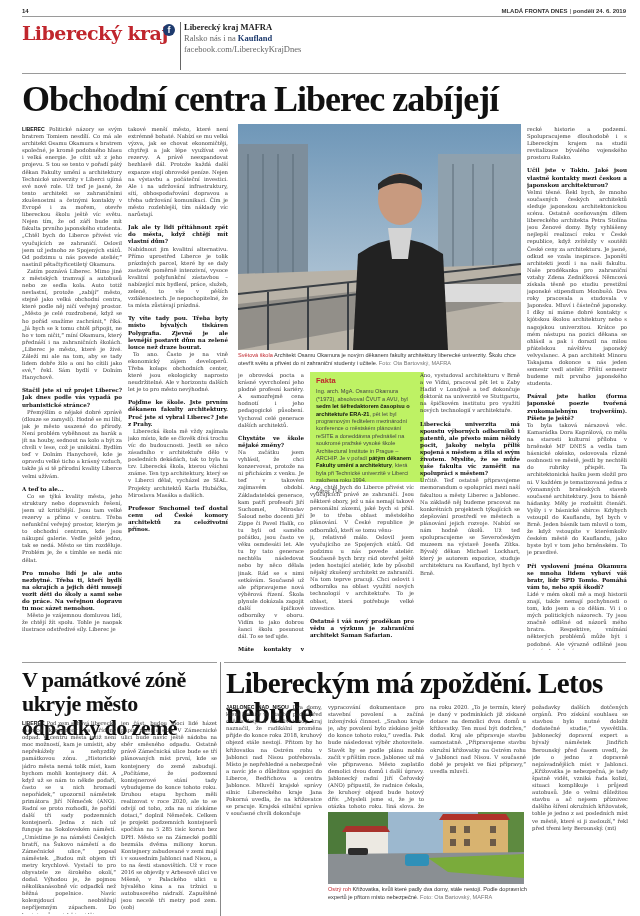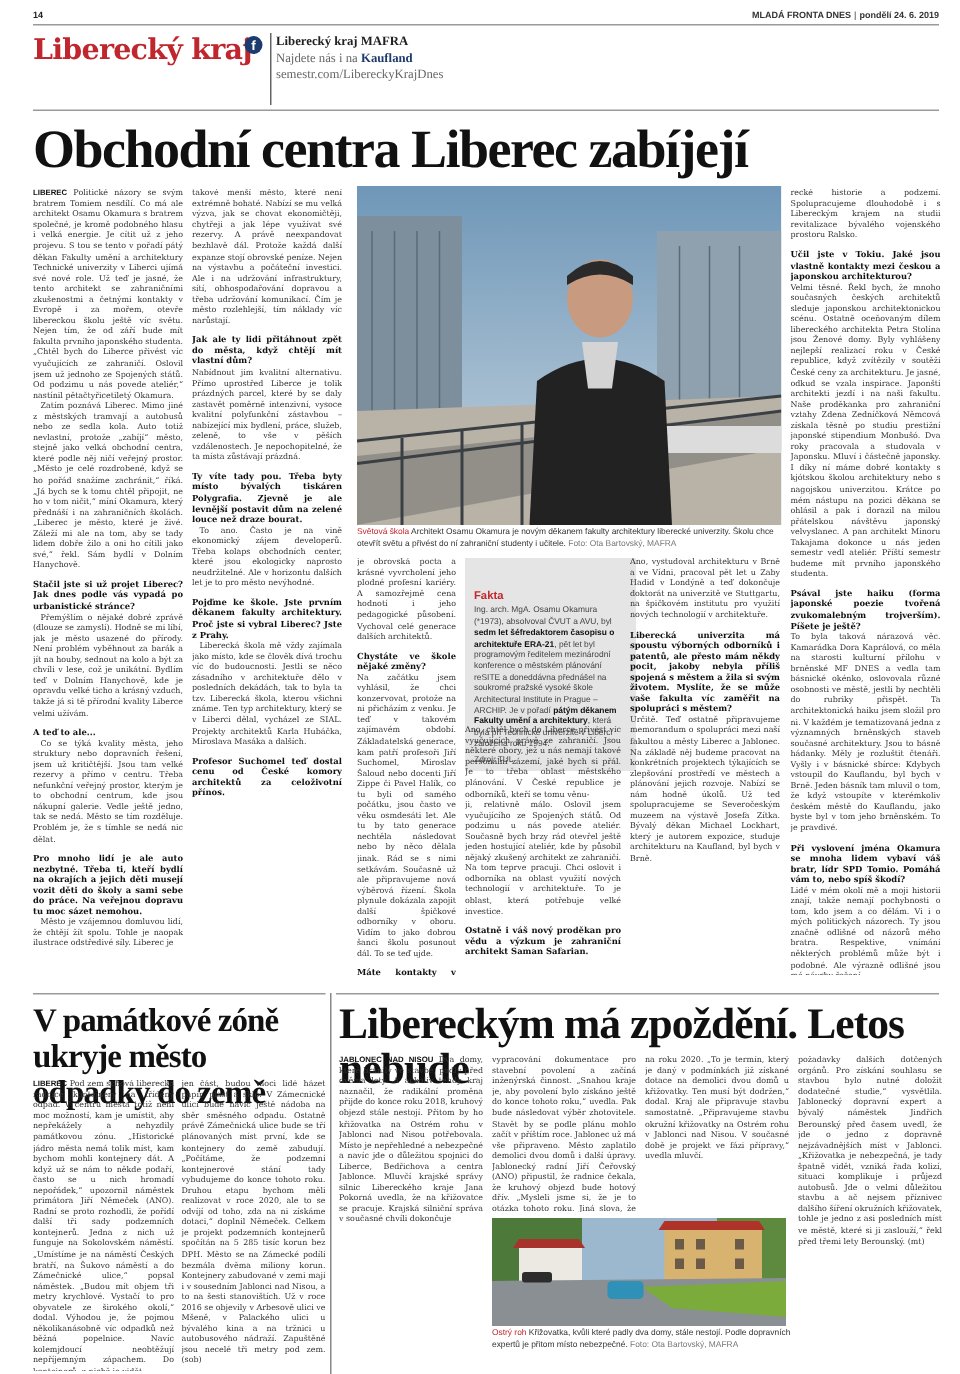--- a/index.html
+++ b/index.html
@@ -18,41 +18,41 @@
   .headline { left: 22px; top: 78px; font: bold 36px "Liberation Serif", serif; letter-spacing: -1px; color: #111; }
   .col { font: 5.3px "DejaVu Serif", serif; line-height: 7.1px; text-align: justify; color: #333; overflow: hidden; }
   .col p { margin: 0 0 0 0; text-indent: 5px; }
   .col p.first { text-indent: 0; }
   .col .q { font-weight: bold; color: #111; margin-top: 6px; text-indent: 0; font-size: 5.6px; }
   .dateline { font: bold 5.2px "Liberation Sans", sans-serif; color:#111; }
   .photo { overflow: hidden; }
   .caption { font: 5.6px "Liberation Sans", sans-serif; line-height: 7.6px; color: #333; }
   .caption .lead { color: #c0262d; }
   .caption .credit { color: #777; }
-  .fakta { background: #e5e5e5; padding: 21px 6px; font: 5.6px "Liberation Sans", sans-serif; line-height: 7.4px; color: #444; }
+  .fakta { background: #bef264; padding: 5px 6px; font: 5.6px "Liberation Sans", sans-serif; line-height: 7.4px; color: #444; }
   .fakta .h { color: #c0262d; font-weight: bold; font-size: 7.5px; margin-bottom: 4px; }
   .fakta b { color: #111; }
   .h2 { font: bold 22px "Liberation Serif", serif; letter-spacing: -0.6px; line-height: 24px; color: #111; }
   .vrule { width: 1px; background: #888; }
 </style>
 </head>
 <body>
 
 <div class="abs page-no">14</div>
 <div class="abs masthead">
   <span>MLADÁ FRONTA DNES</span><span class="sep">|</span><span>pondělí 24. 6. 2019</span>
 </div>
 <div class="abs rule" style="left:22px; right:14px; top:16px;"></div>
 <div class="abs section-title">Liberecký kraj</div>
 <div class="abs fb-icon">f</div>
 <div class="abs fb-divider"></div>
 <div class="abs fb-block">
   <div class="t">Liberecký kraj MAFRA</div>
-  <div><span>Najdete nás i na </span><span class="fb">Kaufland</span></div>
-  <div>semestr.com/LibereckyKrajDnes</div>
+  <div><span>Ralsko nás i na </span><span class="fb">Kaufland</span></div>
+  <div>facebook.com/LibereckyKrajDnes</div>
 </div>
 <div class="abs rule" style="left:22px; right:14px; top:73px;"></div>
 
 <div class="abs headline">Obchodní centra Liberec zabíjejí</div>
 
 <div class="abs col" style="left:22px; top:126px; width:100px; height:530px;" id="mcol1">
     <p class="first"><span class="dateline">LIBEREC</span><span> Politické názory se svým bratrem Tomiem nesdílí. Co má ale architekt Osamu Okamura s bratrem společné, je kromě podobného hlasu i velká energie. Je cítit už z jeho projevu. S tou se tento v pořadí pátý děkan Fakulty umění a architektury Technické univerzity v Liberci ujímá své nové role. Už teď je jasné, že tento architekt se zahraničními zkušenostmi a četnými kontakty v Evropě i za mořem, otevře libereckou školu ještě víc světu. Nejen tím, že od září bude mít fakulta prvního japonského studenta. „Chtěl bych do Liberce přivést víc vyučujících ze zahraničí. Oslovil jsem už jednoho ze Spojených států. Od podzimu u nás povede ateliér,“ nastínil pětačtyřicetiletý Okamura.</span></p>
     <p>Zatím poznává Liberec. Mimo jiné z městských tramvají a autobusů nebo ze sedla kola. Auto totiž nevlastní, protože „zabíjí“ město, stejně jako velká obchodní centra, které podle něj ničí veřejný prostor. „Město je celé rozdrobené, když se ho pořád snažíme zachránit,“ říká. „Já bych se k tomu chtěl připojit, ne ho v tom ničit,“ míní Okamura, který přednáší i na zahraničních školách. „Liberec je město, které je živé. Záleží mi ale na tom, aby se tady lidem dobře žilo a oni ho cítili jako své,“ řekl. Sám bydlí v Dolním Hanychově.</p>
     <p class="q">Stačil jste si už projet Liberec? Jak dnes podle vás vypadá po urbanistické stránce?</p>
     <p>Přemýšlím o nějaké dobré zprávě (dlouze se zamyslí). Hodně se mi líbí, jak je město usazené do přírody. Není problém vyběhnout za barák a jít na houby, sednout na kolo a být za chvíli v lese, což je unikátní. Bydlím teď v Dolním Hanychově, kde je opravdu velké ticho a krásný vzduch, takže já si tě přírodní kvality Liberce velmi užívám.</p>

